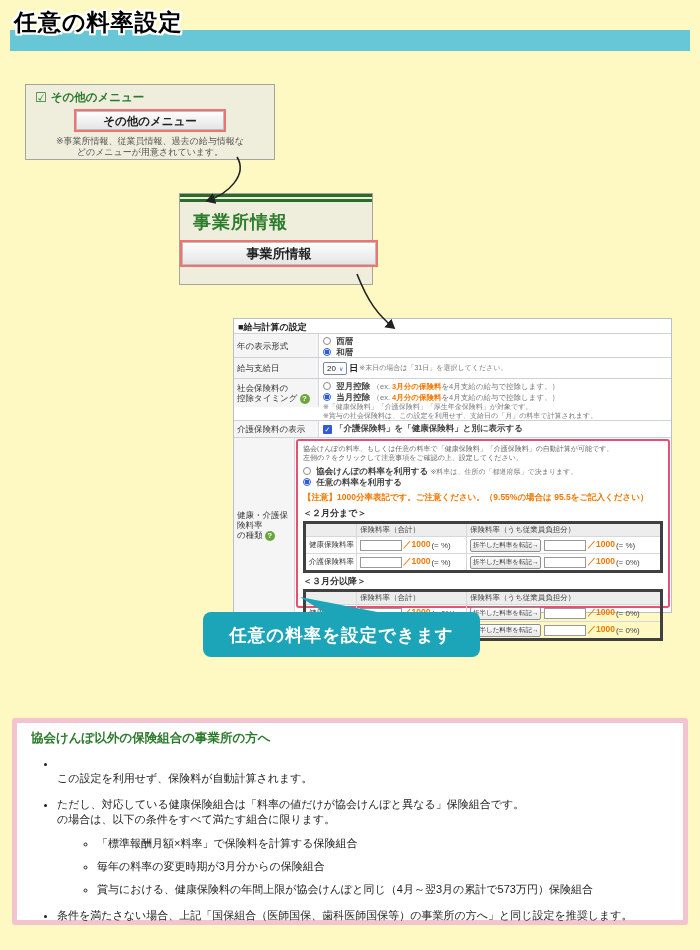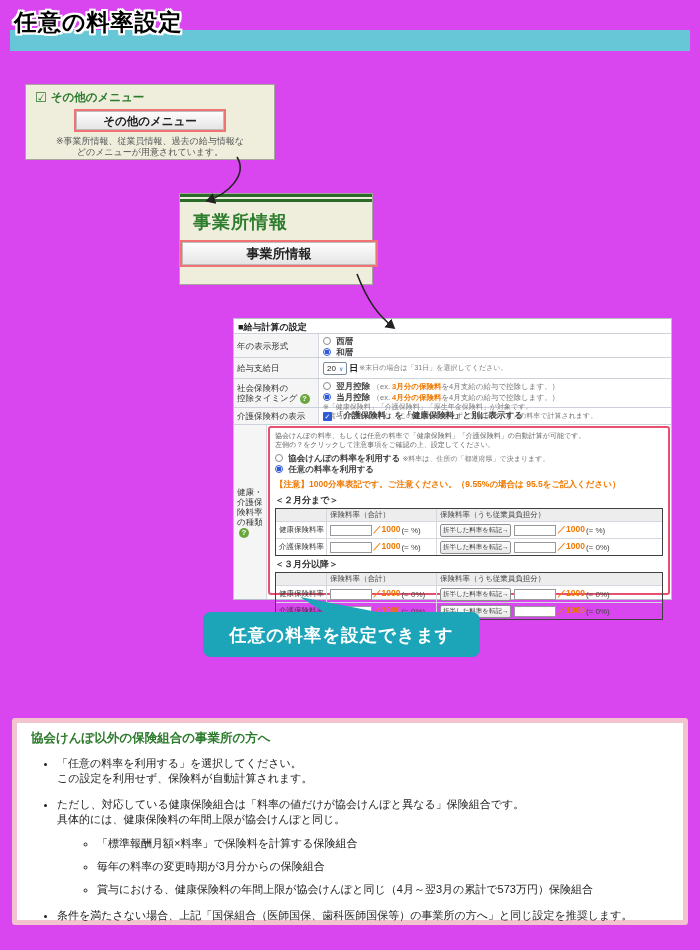--- a/index.html
+++ b/index.html
@@ -1,17 +1,17 @@
 <!DOCTYPE html>
 <html><head>
 <meta charset="utf-8">
 <style>
   * { margin:0; padding:0; box-sizing:border-box; }
   body { font-family:"Liberation Sans","DejaVu Sans",sans-serif; background:#fff; }
-  #canvas { position:relative; width:700px; height:950px; background:#d946ef; overflow:hidden; }
+  #canvas { position:relative; width:700px; height:950px; background:#fef9c3; overflow:hidden; }
 
   
   .title-bar { position:absolute; left:10px; top:30px; width:680px; height:21px; background:#68c7d6; }
   .page-title { position:absolute; left:14px; top:7px; font-size:23px; font-weight:bold; color:#000;
     letter-spacing:1px; z-index:3;
     text-shadow:-2px -2px 0 #fff,2px -2px 0 #fff,-2px 2px 0 #fff,2px 2px 0 #fff,-2px 0 0 #fff,2px 0 0 #fff,0 -2px 0 #fff,0 2px 0 #fff; }
 
   
   .beige-box { position:absolute; background:#efeedd; border:1px solid #a5a59b; }
   .menu-box { left:25px; top:84px; width:250px; height:76px; }
@@ -31,21 +31,21 @@
 
   
   .form { position:absolute; left:233px; top:318px; width:439px; border:1px solid #b9bfca; background:#fff;
     font-size:8px; color:#333; }
   .frow { display:flex; border-top:1px solid #ccd1da; }
   .frow:first-child { border-top:none; }
   .fheader { padding:2px 4px; font-size:9px; font-weight:bold; color:#222; height:14px; }
   .flabel { width:85px; background:#f5f5f6; border-right:1px solid #d5d8de; padding:2px 3px;
     display:flex; align-items:center; font-size:8.5px; line-height:10px; color:#333; }
   .fcontent { flex:1; padding:2px 4px; }
-  .r-year { height:24px; } .r-pay { height:21px;text-align:right; } .r-timing { height:29px; } .r-care { height:17px; } .r-rate { height:175px; }
+  .r-year { height:24px; } .r-pay { height:21px;text-align:right; } .r-timing { height:29px; } .r-care { height:17px;margin-top:13px; } .r-rate { height:175px; }
 
   .radio { display:inline-block; width:8px; height:8px; border-radius:50%; border:1px solid #8a8a8a; background:#fff;
     vertical-align:-1px; margin-right:3px; cursor:pointer; }
   .radio.sel { border-color:#2f5bd7; background:radial-gradient(circle,#2f5bd7 0 2.2px,#fff 2.6px); }
   .checkbox { display:inline-block; width:9px; height:9px; background:#2f5bd7; border-radius:1px; color:#fff;
     font-size:7px; line-height:9px; text-align:center; vertical-align:-1px; margin-right:3px; cursor:pointer; }
   .help-icon { display:inline-block; width:10px; height:10px; border-radius:50%; background:#6aa63c; color:#fff;
     font-size:8px; font-weight:bold; line-height:10px; text-align:center; margin-left:2px; cursor:pointer; }
   .opt-line { line-height:11px; white-space:nowrap; }
   .opt-strong { font-weight:bold; color:#444; font-size:8.5px; }
@@ -57,21 +57,21 @@
   .select-box .val { font-size:8px; color:#222; }
   .select-box .chev { font-size:6px; color:#3366cc; }
   .unit { font-weight:bold; color:#222; font-size:9px; margin:0 1px 0 2px; }
 
   .red-section { margin:1px; border:2px solid #e8506e; border-radius:3px; padding:3px 5px; height:169px; }
   .intro-text { font-size:7px; color:#666; line-height:9px; white-space:nowrap; }
   .warn-text { color:#f07800; font-weight:bold; font-size:8.5px; margin:4px 0 3px; white-space:nowrap; }
   .period { font-weight:bold; font-size:9px; color:#333; margin:2px 0 1px; }
   .rate-opts { margin-top:4px; }
 
-  .rtable { border:1px solid #404040; width:388px; }
+  .rtable { border:3px solid #404040; width:360px; }
   .rtr { display:flex; border-top:1px solid #d5d8de; }
   .rtr:first-child { border-top:none; background:#ededed; }
   .rc { border-left:1px solid #d5d8de; padding:1px 3px; display:flex; align-items:center; white-space:nowrap; }
   .rc:first-child { border-left:none; }
   .rc1 { width:50px; font-size:7.5px; }
   .rc2 { width:110px; }
   .rc3 { width:180px; }
   .rtr:first-child .rc { font-size:7.5px; color:#444; height:12px; }
   .rtr .rc { height:16px; }
   .rate-input { width:42px; height:11px; border:1px solid #999; font-size:8px; padding:0 1px; }
@@ -286,26 +286,26 @@
       </div>
     </div>
   </div>
 
   <div class="callout">任意の料率を設定できます</div>
 
   <div class="info-box">
     <div class="info-heading">協会けんぽ以外の保険組合の事業所の方へ</div>
     <ul class="lv1">
       <li>
-        <span>「任意の料率を利用する」を選択してください。</span><br>
+        <br>
         <span>この設定を利用せず、保険料が自動計算されます。</span>
       </li>
       <li>
         <span>ただし、対応している健康保険組合は「料率の値だけが協会けんぽと異なる」保険組合です。</span><br>
-        <span>具体的には、健康保険料の年間上限が協会けんぽと同じ。</span>
+        <span>の場合は、以下の条件をすべて満たす組合に限ります。</span>
         <ul class="lv2">
           <li>「標準報酬月額×料率」で保険料を計算する保険組合</li>
           <li>毎年の料率の変更時期が3月分からの保険組合</li>
           <li>賞与における、健康保険料の年間上限が協会けんぽと同じ（4月～翌3月の累計で573万円）保険組合</li>
         </ul>
       </li>
       <li>条件を満たさない場合、上記「国保組合（医師国保、歯科医師国保等）の事業所の方へ」と同じ設定を推奨します。</li>
     </ul>
   </div>
 

